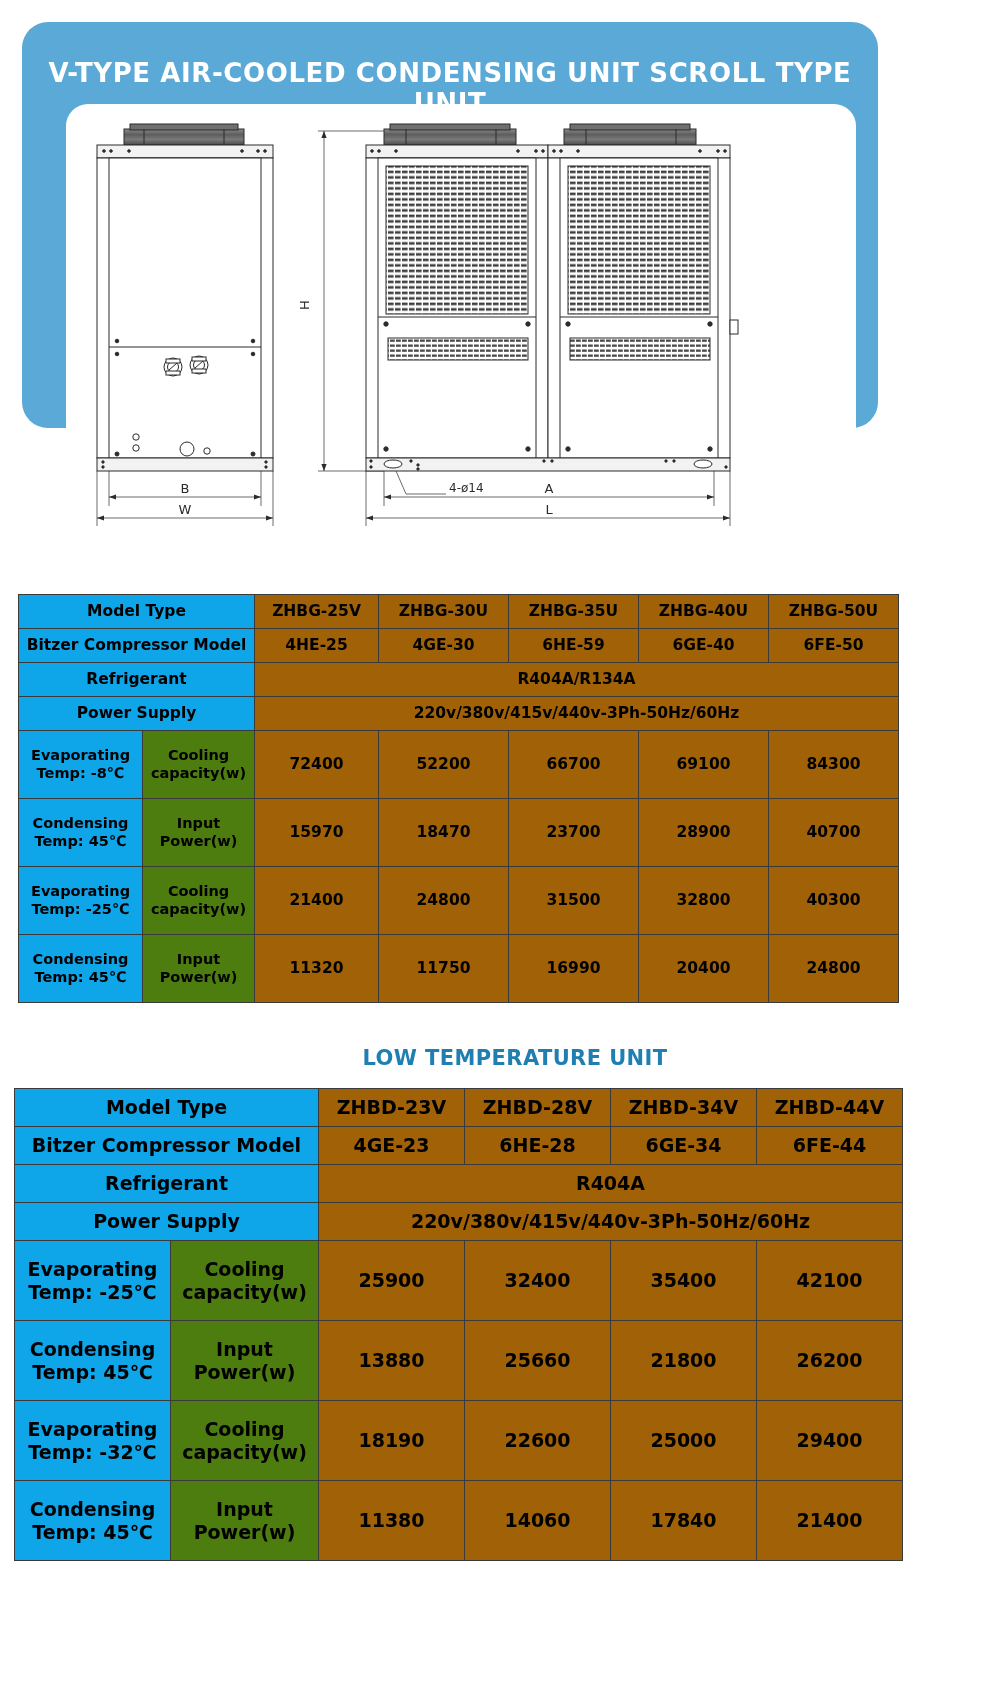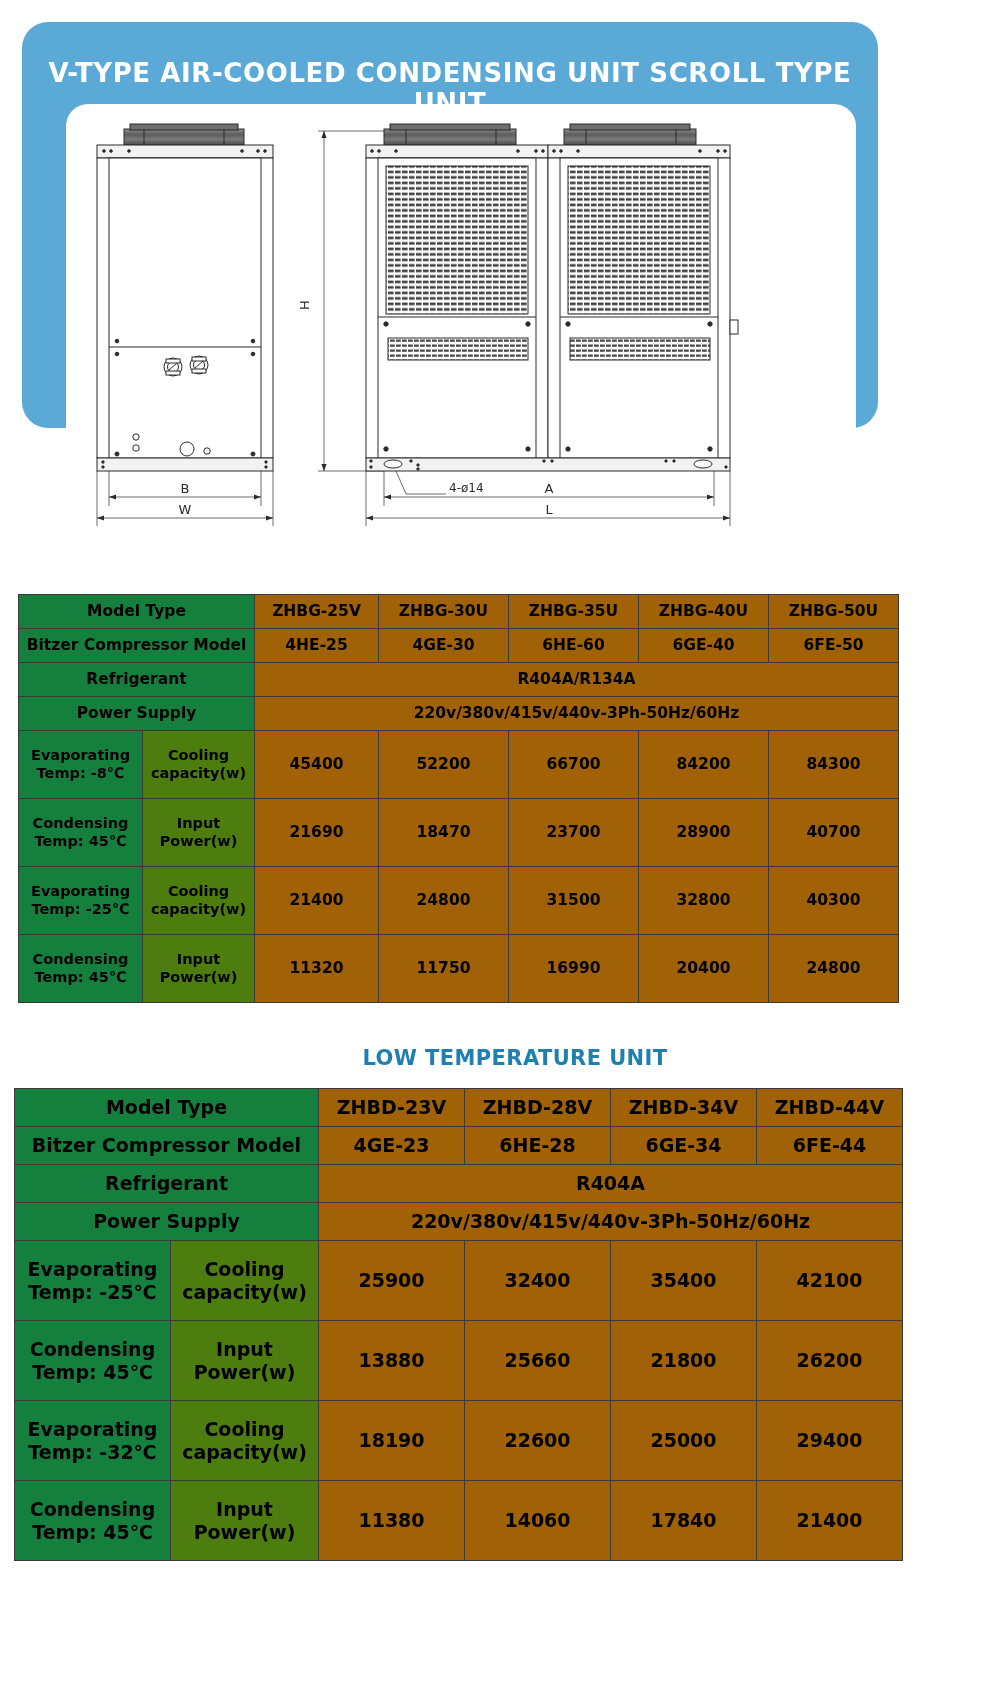--- a/index.html
+++ b/index.html
@@ -47,21 +47,21 @@
     table-layout:fixed;
     font-family:"DejaVu Sans", sans-serif;
   }
   .tbl td {
     border:1px solid #3a3a3a;
     text-align:center;
     vertical-align:middle;
     padding:2px 3px;
     line-height:1.18;
   }
-  .lbl { background:#15803d; font-weight:600; }
+  .lbl { background:#0ea5e9; font-weight:600; }
   .lbl-left { background:#4d7c0f; font-weight:600; text-align:left; padding-left:8px; }
   .val { background:#a16207; font-weight:600; }
 
   
   #table1 { left:18px; top:594px; width:880px; font-size:15.5px; }
   #table1 .r-h { height:34px; }
   #table1 .r-d { height:68px; }
   #table1 .sub { font-size:14.5px; }
 
   
@@ -301,57 +301,57 @@
         <td class="val">ZHBG-25V</td>
         <td class="val">ZHBG-30U</td>
         <td class="val">ZHBG-35U</td>
         <td class="val">ZHBG-40U</td>
         <td class="val">ZHBG-50U</td>
       </tr>
       <tr class="r-h">
         <td class="lbl" colspan="2"><span class="bitzer-b">Bitzer</span><span> Compressor Model</span></td>
         <td class="val">4HE-25</td>
         <td class="val">4GE-30</td>
-        <td class="val">6HE-60</td>
+        <td class="val">6HE-59</td>
         <td class="val">6GE-40</td>
         <td class="val">6FE-50</td>
       </tr>
       <tr class="r-h">
         <td class="lbl" colspan="2">Refrigerant</td>
         <td class="val" colspan="5">R404A/R134A</td>
       </tr>
       <tr class="r-h">
         <td class="lbl" colspan="2">Power Supply</td>
         <td class="val" colspan="5">220v/380v/415v/440v-3Ph-50Hz/60Hz</td>
       </tr>
       <tr class="r-d">
         <td class="lbl sub">
           <span class="two-line">Evaporating</span>
           <span class="two-line">Temp: -8℃</span>
         </td>
         <td class="lbl-left sub">
           <span class="two-line">Cooling</span>
           <span class="two-line">capacity(w)</span>
         </td>
-        <td class="val">45400</td>
+        <td class="val">72400</td>
         <td class="val">52200</td>
         <td class="val">66700</td>
-        <td class="val">84200</td>
+        <td class="val">69100</td>
         <td class="val">84300</td>
       </tr>
       <tr class="r-d">
         <td class="lbl sub">
           <span class="two-line">Condensing</span>
           <span class="two-line">Temp: 45℃</span>
         </td>
         <td class="lbl-left sub">
           <span class="two-line">Input</span>
           <span class="two-line">Power(w)</span>
         </td>
-        <td class="val">21690</td>
+        <td class="val">15970</td>
         <td class="val">18470</td>
         <td class="val">23700</td>
         <td class="val">28900</td>
         <td class="val">40700</td>
       </tr>
       <tr class="r-d">
         <td class="lbl sub">
           <span class="two-line">Evaporating</span>
           <span class="two-line">Temp: -25℃</span>
         </td>

